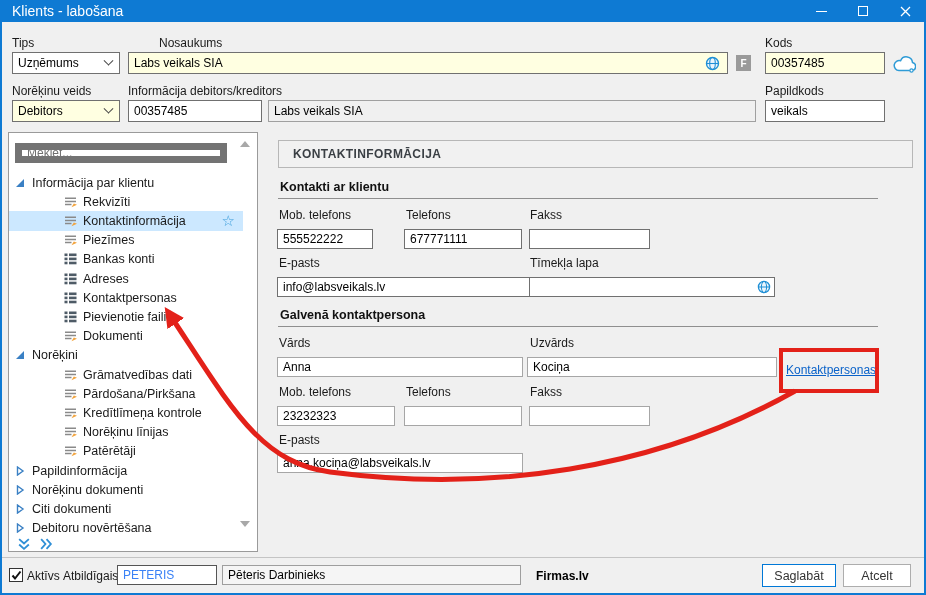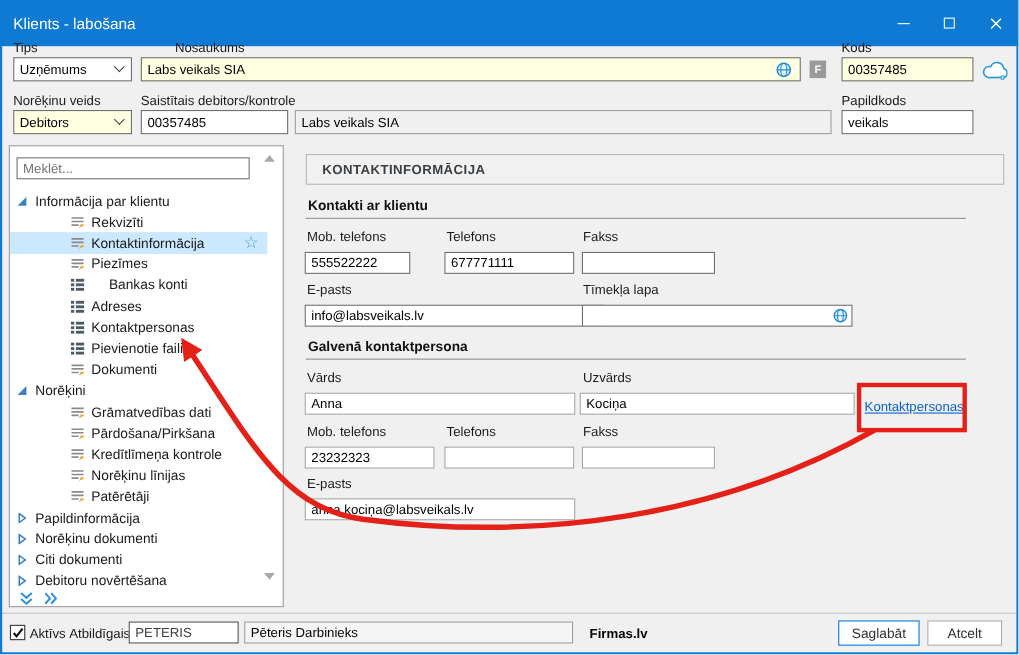--- a/index.html
+++ b/index.html
@@ -6,21 +6,21 @@
   html,body { background:#e8e8e8; font-family:"Liberation Sans", sans-serif; }
   .window {
     position:relative; width:926px; height:595px; background:#f0f0f0;
     overflow:hidden; font-size:12px; color:#111;
   }
   .window-border {
     position:absolute; inset:0; border:2px solid #0e7ad3; pointer-events:none; z-index:100;
   }
   
   .titlebar {
-    position:absolute; left:0; top:0; width:926px; height:42px; background:#0e7ad3;
+    position:absolute; left:0; top:0; width:926px; height:22px; background:#0e7ad3;
     display:flex; align-items:center; color:#fff;
   }
   .titlebar .title { font-size:14px; padding-left:12px; flex:1; }
   .win-btn { width:42px; height:30px; display:flex; align-items:center; justify-content:center; cursor:default; }
   .min-glyph { width:11px; height:1px; background:#fff; display:block; }
   .max-glyph { width:10px; height:10px; border:1px solid #fff; display:block; }
   
   .lbl { position:absolute; color:#1a1a1a; font-size:12px; white-space:nowrap; }
   .field {
     position:absolute; height:22px; border:1px solid #707070; background:#fff;
@@ -41,21 +41,21 @@
     color:#fff; font-size:10px; font-weight:bold; display:flex; align-items:center; justify-content:center;
     cursor:default;
   }
   
   .sidebar {
     position:absolute; left:8px; top:132px; width:250px; height:420px;
     background:#fff; border:1px solid #9a9a9a;
   }
   .search-input {
     position:absolute; left:6px; top:10px; width:212px; height:20px;
-    border:1px solid #737373; font-family:"Liberation Sans", sans-serif; font-size:12px; padding:1px 5px; color:#333;
+    border:7px solid #737373; font-family:"Liberation Sans", sans-serif; font-size:12px; padding:1px 5px; color:#333;
   }
   .search-input::placeholder { color:#707070; }
   .tree { position:absolute; left:0; top:40px; width:234px; height:362px; }
   .tree-row {
     position:absolute; left:0; width:234px; height:19.2px;
     display:flex; align-items:center; cursor:default; white-space:nowrap;
   }
   .tree-row.selected { background:#cce8ff; }
   .tree-row .arrow { width:10px; height:10px; margin-left:6px; margin-right:7px; flex:none; }
   .tree-row.lvl2 { padding-left:54px; }
@@ -90,21 +90,21 @@
   }
   .arrow-overlay { position:absolute; inset:0; width:926px; height:595px; z-index:50; pointer-events:none; }
   
   .footer-rule { position:absolute; left:2px; top:557px; width:922px; height:1px; background:#c4c4c4; }
   .checkbox {
     position:absolute; left:9px; top:568px; width:14px; height:14px; background:#fff;
     border:1px solid #333; display:flex; align-items:center; justify-content:center; cursor:pointer;
   }
   .footer-field {
     position:absolute; height:20px; top:565px; border:1px solid #555; background:#fff;
-    font-family:"Liberation Sans", sans-serif; font-size:12px; padding:0 5px; color:#404040;
+    font-family:"Liberation Sans", sans-serif; font-size:12px; padding:0 5px; color:#3b82f6;
   }
   .footer-readonly {
     position:absolute; height:20px; top:565px; border:1px solid #9e9e9e; background:#f5f5f5;
     display:flex; align-items:center; padding:0 5px; font-size:12px; color:#000;
   }
   .brand { position:absolute; left:536px; top:569px; font-size:12px; font-weight:bold; color:#000000; }
   .btn {
     position:absolute; top:564px; height:23px; background:#fff; border:1px solid #adadad;
     font-family:"Liberation Sans", sans-serif; font-size:12.5px; color:#333;
     display:flex; align-items:center; justify-content:center; cursor:pointer;
@@ -157,21 +157,21 @@
         <circle cx="19.5" cy="15.5" r="1.6" fill="#fff" stroke="#2e9bd6" stroke-width="1.2"></circle>
       </svg>
   </span>
 
   <div class="lbl" style="left:12px; top:84px;">Norēķinu veids</div>
   <div class="field combo yellow" style="left:12px; top:100px; width:108px;">
     <span class="combo-text">Debitors</span>
     <span class="combo-arrow"></span>
   </div>
 
-  <div class="lbl" style="left:128px; top:84px;">Saistītais debitors/kontrole</div>
+  <div class="lbl" style="left:128px; top:84px;">Informācija debitors/kreditors</div>
   <input class="field" style="left: 128px; top: 100px; width: 134px;" value="00357485">
   <div class="field readonly" style="left:268px; top:100px; width:488px;">Labs veikals SIA</div>
 
   <div class="lbl" style="left:765px; top:84px;">Papildkods</div>
   <input class="field" style="left: 765px; top: 100px; width: 120px;" value="veikals">
 
   <div class="sidebar">
     <input class="search-input" placeholder="Meklēt..." style="">
     <div class="scroll-arrow scroll-up"></div>
     <div class="scroll-arrow scroll-down"></div>
@@ -197,21 +197,21 @@
           <span class="tree-label">Kontaktinformācija</span>
           <span class="star">☆</span>
         </div>
         <div class="tree-row lvl2" style="top: 57.6px;">
           <svg class="node-icon" viewBox="0 0 15 14">
             <path d="M2 3.2h11M2 6.4h11M2 9.6h6.5" stroke="#8a8a8a" stroke-width="1.5" fill="none"></path>
             <path d="M8.5 12.3 L14 9.8 L10.8 8.4 Z" fill="#f2a33c"></path>
           </svg>
           <span class="tree-label">Piezīmes</span>
         </div>
-        <div class="tree-row lvl2" style="top: 76.8px; gap: 16px;">
+        <div class="tree-row lvl2" style="top: 76.8px;">
           <svg class="node-icon" viewBox="0 0 15 14">
             <g fill="#4e5b66">
               <rect x="1.5" y="1.5" width="3" height="2.6"></rect>
               <rect x="6" y="1.5" width="7.5" height="2.6"></rect>
               <rect x="1.5" y="5.6" width="3" height="2.6"></rect>
               <rect x="6" y="5.6" width="7.5" height="2.6"></rect>
               <rect x="1.5" y="9.7" width="3" height="2.6"></rect>
               <rect x="6" y="9.7" width="7.5" height="2.6"></rect>
             </g>
           </svg>

